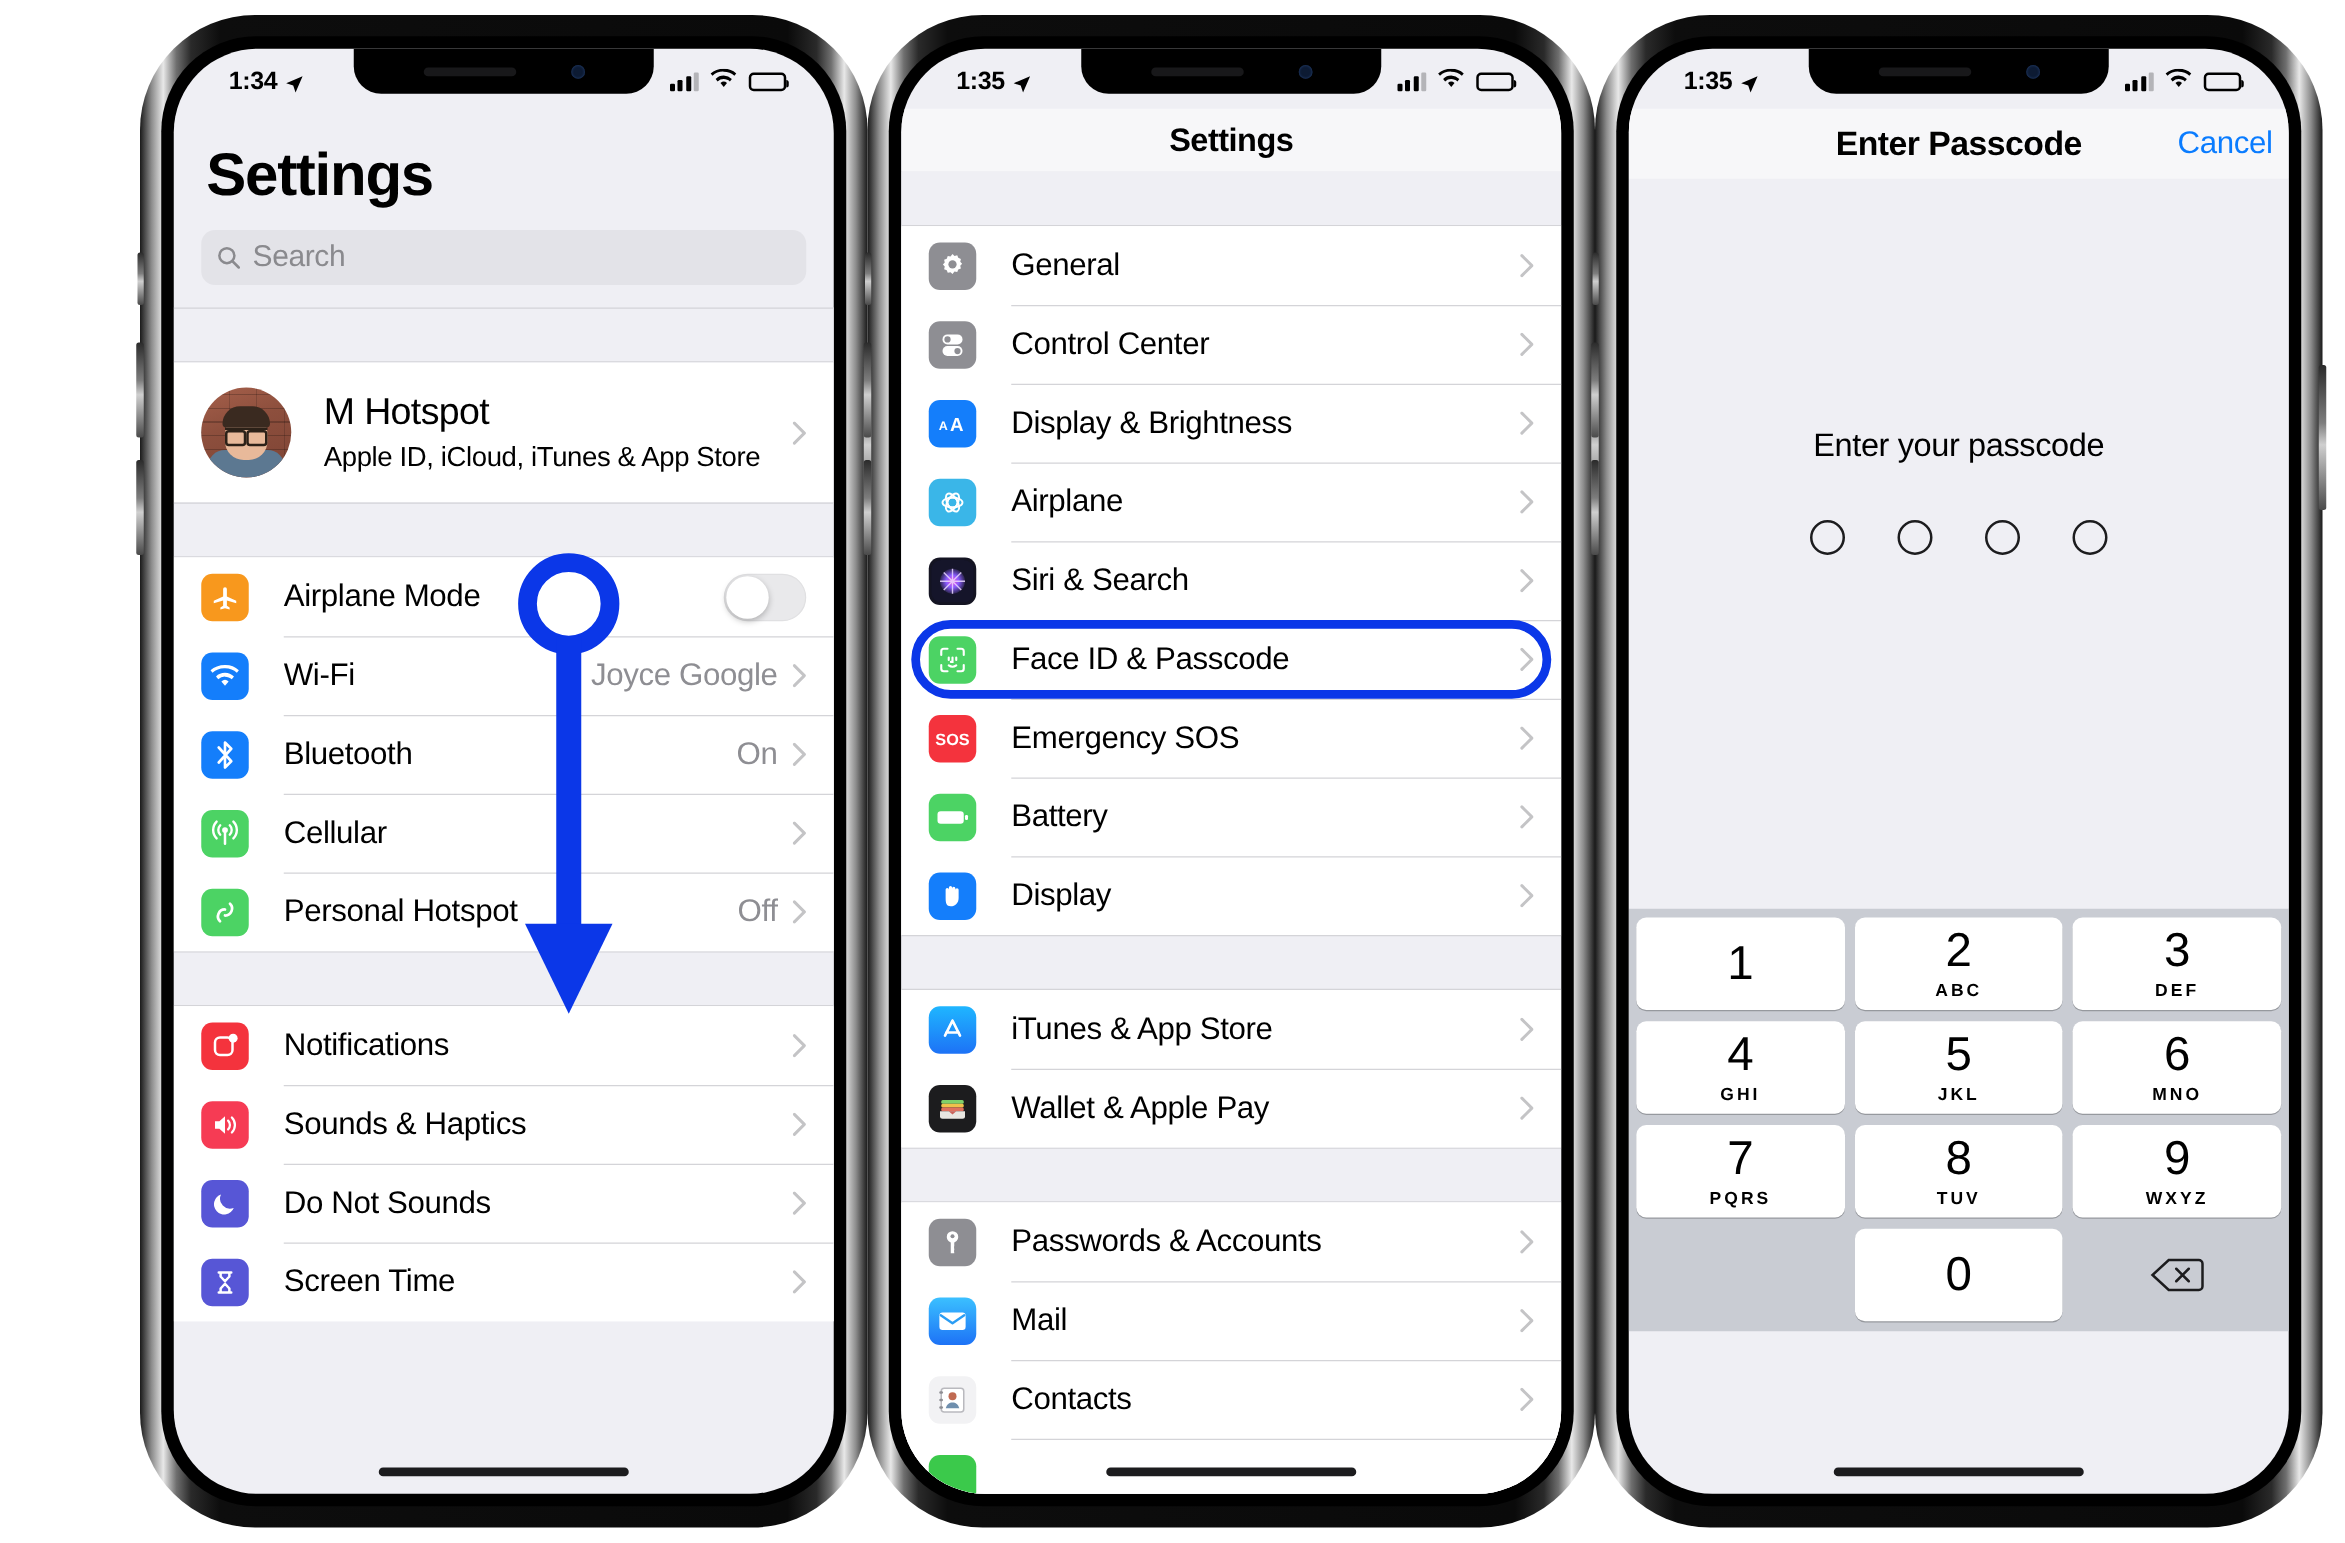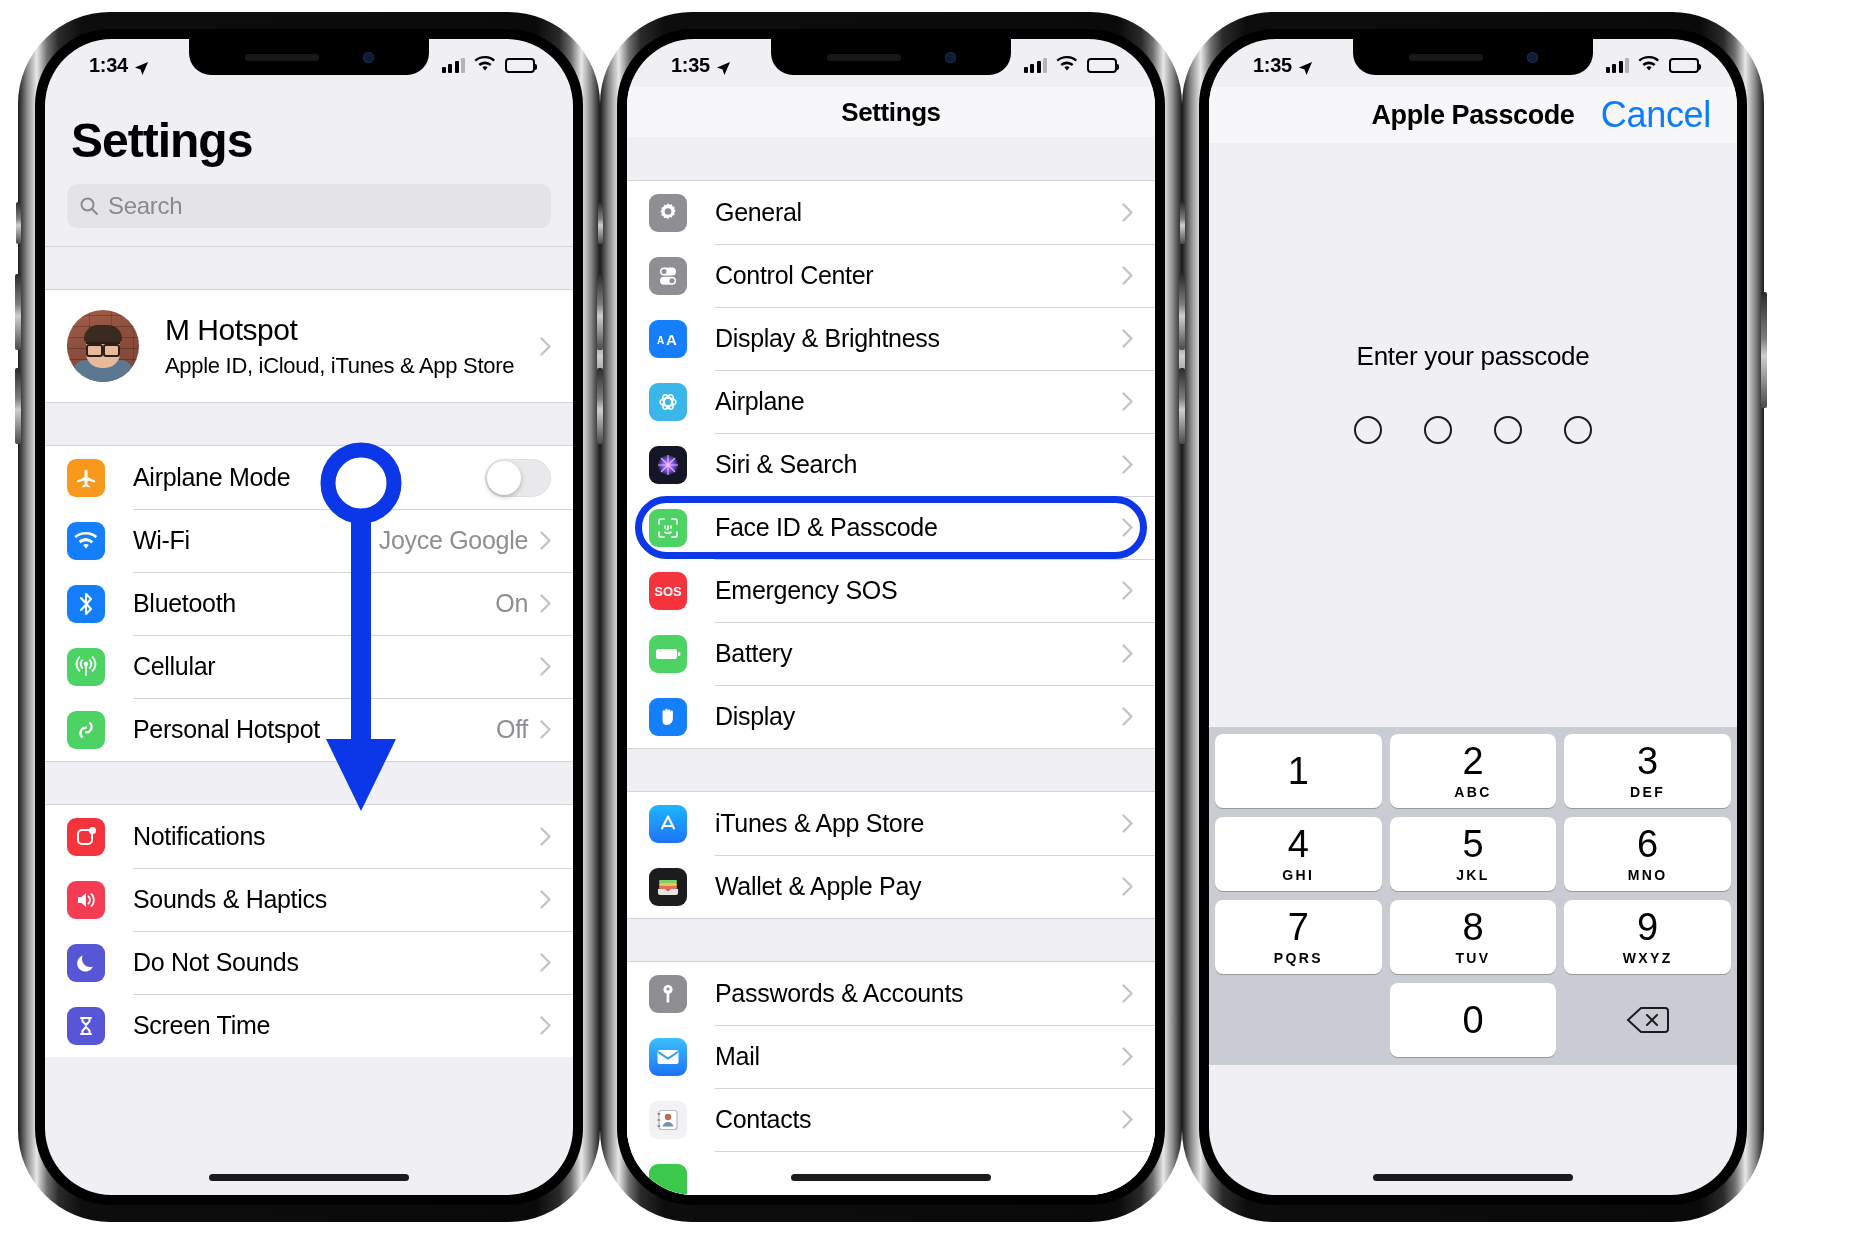--- a/index.html
+++ b/index.html
@@ -2,21 +2,21 @@
 <html><head>
 <meta charset="utf-8">
 <style>
   * { box-sizing: border-box; margin: 0; padding: 0; }
   html, body {
     width: 1876px; height: 1234px;
     background: #ffffff;
     font-family: "Liberation Sans", sans-serif;
     overflow: hidden;
   }
-  .stage { position: relative; width: 1876px; height: 1234px; display: flex; justify-content: flex-start; align-items: center; padding: 0 18px; }
+  .stage { position: relative; width: 1876px; height: 1234px; display: flex; justify-content: flex-end; align-items: center; padding: 0 18px; }
 
   
   .phone {
     position: relative;
     width: 582px; height: 1210px;
     border-radius: 92px;
     background: linear-gradient(90deg,#1a1a1a 0%, #8d8d8d 1.6%, #e8e8e8 3.2%, #6f6f6f 5%, #2a2a2a 7%, #0d0d0d 11%, #0a0a0a 89%, #2a2a2a 93%, #6f6f6f 95%, #e8e8e8 96.8%, #8d8d8d 98.4%, #1a1a1a 100%);
     padding: 17px;
     flex: 0 0 auto;
   }
@@ -114,21 +114,21 @@
 
   
   .navbar { height: 50px; display: flex; align-items: center; justify-content: center;
             font-size: 26px; font-weight: 700; color: #000; background: #f7f7f9; letter-spacing:-0.4px;}
   .highlight-ring { position: absolute; left: 8px; right: 8px; top: 0; height: 63px;
                     border: 7px solid #0b37e8; border-radius: 34px; z-index: 30; pointer-events:none; }
 
   
   .pc-nav { height: 56px; display:flex; align-items:center; justify-content:center; position:relative; background:#f7f7f9;}
   .pc-title { font-size: 27px; font-weight: 700; color:#000; letter-spacing:-0.4px;}
-  .pc-cancel { position:absolute; right: 26px; top: 50%; transform: translateY(-50%); font-size: 36px; color:#0a7cff; letter-spacing:-0.3px;}
+  .pc-cancel { position:absolute; right: 13px; top: 50%; transform: translateY(-50%); font-size: 25px; color:#0a7cff; letter-spacing:-0.3px;}
   .pc-body { background:#efeff4; height: 584px; display:flex; flex-direction:column; align-items:center; justify-content:flex-start; padding-top: 198px;}
   .pc-prompt { font-size: 26px; color:#000; letter-spacing:-0.3px;}
   .pc-dots { display:flex; gap: 42px; margin-top: 44px; }
   .pc-dot { width: 28px; height: 28px; border-radius: 50%; border: 2.5px solid #1c1c1e; }
   .keypad { background:#c9ccd3; padding: 7px 6px 8px 6px; display:flex; flex-direction:column; gap: 9px; }
   .kp-row { display:flex; gap: 8px; justify-content:center;}
   .key { width: 172px; height: 74px; border-radius: 8px; background:#fff; box-shadow: 0 1px 0 rgba(0,0,0,.25);
          display:flex; flex-direction:column; align-items:center; justify-content:center; }
   .key .dg { font-size: 38px; color:#000; line-height: 1; font-weight: 400;}
   .key .lt { font-size: 14px; letter-spacing: 2.4px; color:#000; margin-top: 4px; font-weight: 600;}
@@ -668,21 +668,21 @@
             <span><svg width="22" height="16" viewBox="0 0 22 16">
                   <path d="M11 14.5l2.6-3.2a4 4 0 00-5.2 0L11 14.5z" fill="#000"></path>
                   <path d="M11 8.2c1.9 0 3.6.7 4.9 1.9l1.6-2A10 10 0 0011 5.4c-2.5 0-4.8.9-6.5 2.7l1.6 2A7 7 0 0111 8.2z" fill="#000"></path>
                   <path d="M11 2.3c3.3 0 6.3 1.2 8.5 3.3l1.5-1.9A14.5 14.5 0 0011 0C6.9 0 3.2 1.4.5 3.7L2 5.6A12.4 12.4 0 0111 2.3z" fill="#000"></path>
                 </svg></span>
             <span class="batt"><span class="fill" style="width:38%"></span></span>
           </div>
         </div>
 
         <div class="pc-nav">
-          <span class="pc-title">Apple Passcode</span>
+          <span class="pc-title">Enter Passcode</span>
           <span class="pc-cancel">Cancel</span>
         </div>
 
         <div class="pc-body">
           <div class="pc-prompt">Enter your passcode</div>
           <div class="pc-dots">
             <span class="pc-dot"></span>
             <span class="pc-dot"></span>
             <span class="pc-dot"></span>
             <span class="pc-dot"></span>

